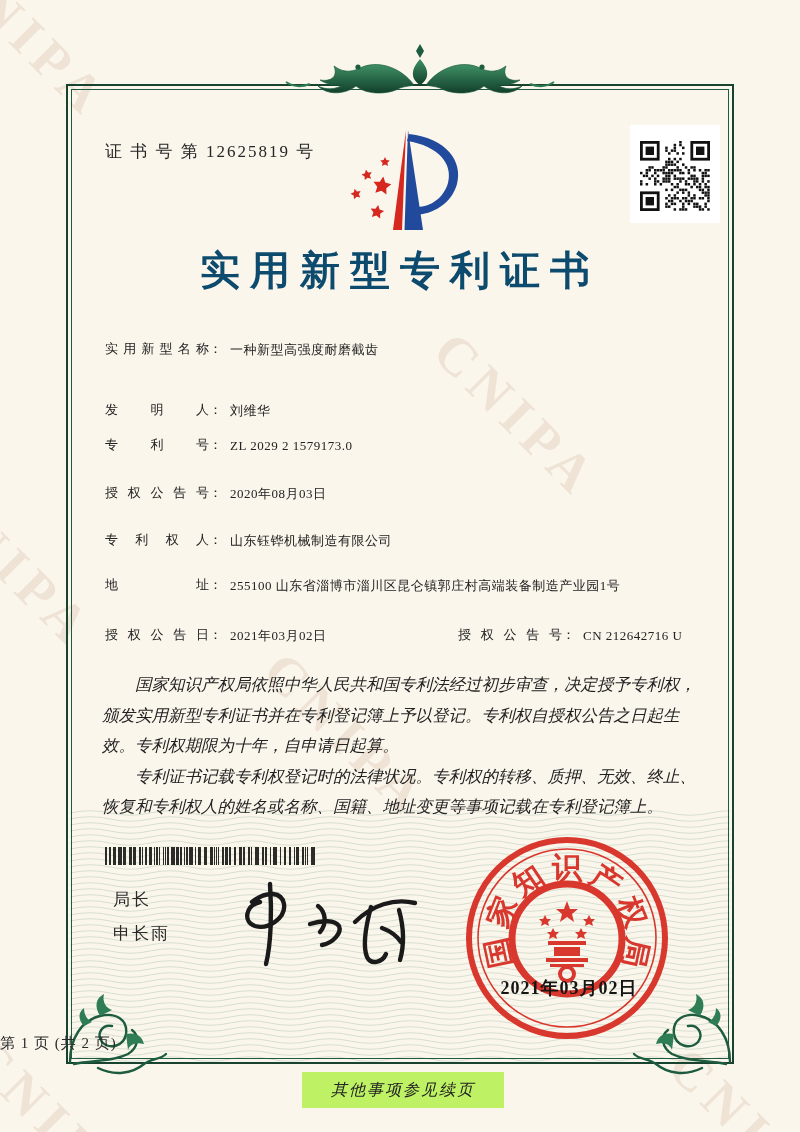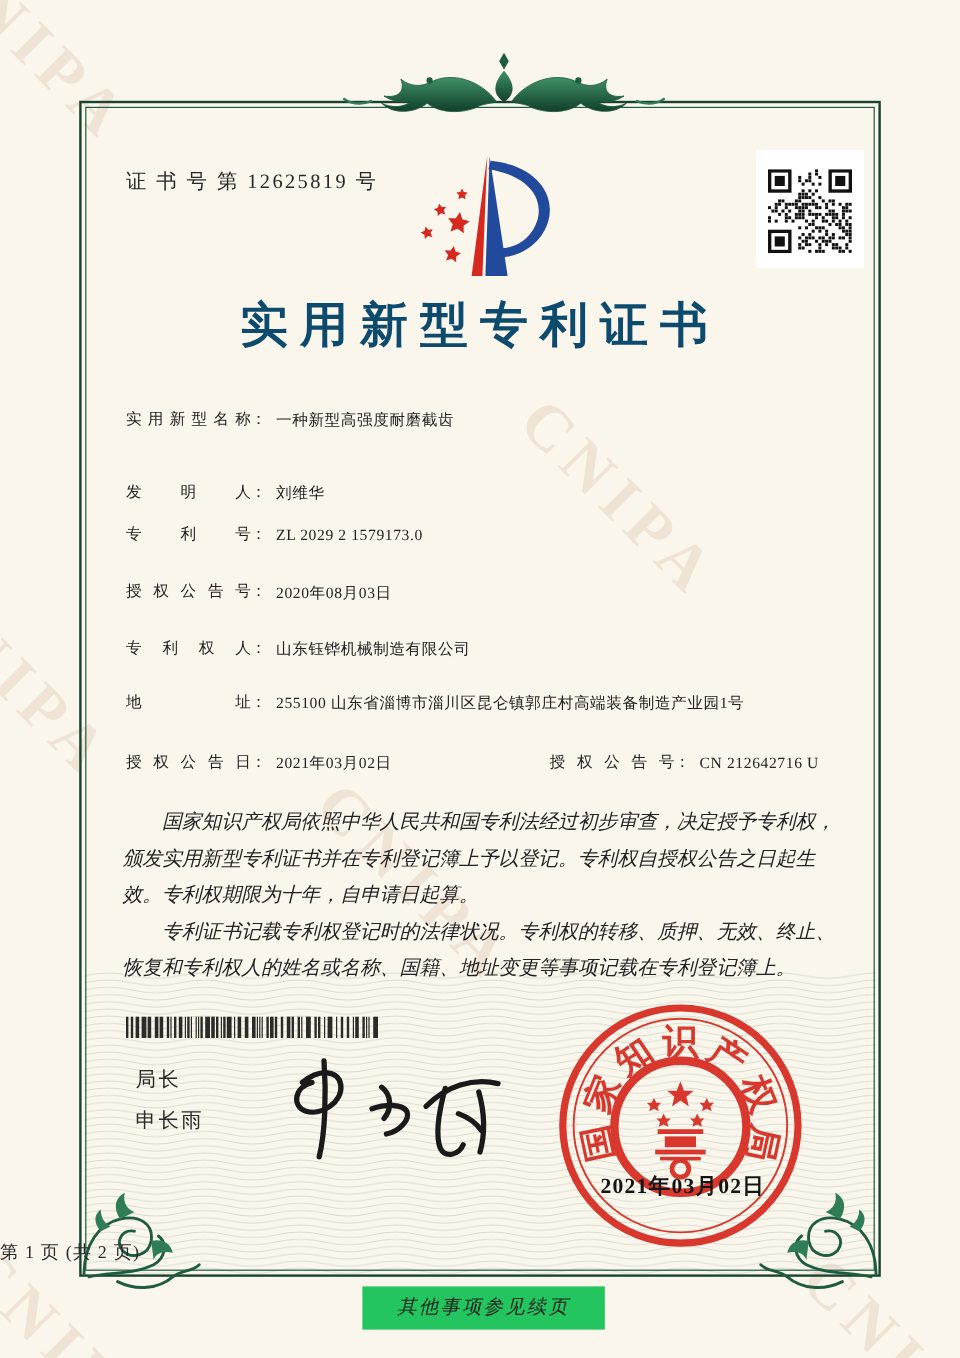--- a/index.html
+++ b/index.html
@@ -40,21 +40,21 @@
   .officer { position:absolute; left:113px; top:888px;
     font-family:"Liberation Sans","DejaVu Sans",sans-serif; font-size:17px; color:#2a2a2a; }
   .officer div { margin-bottom:11px; letter-spacing:2px; }
   .signature { position:absolute; left:222px; top:880px; }
   .seal { position:absolute; left:462px; top:833px; }
   .seal-date { position:absolute; left:498px; top:976px; width:142px; text-align:center;
     font-size:18px; font-weight:bold; color:#151515; letter-spacing:1px; }
   .page-info { position:absolute; left:0; top:1034px; width:100%; text-align:left;
     font-size:15px; color:#2a2a2a; letter-spacing:1px; }
   .note-box { position:absolute; left:302px; top:1072px; width:202px; height:36px;
-    background:#22c55e; text-align:center; line-height:36px; font-size:16px;
+    background:#bef264; text-align:center; line-height:36px; font-size:16px;
     font-style:italic; letter-spacing:2px; color:#222; }
   .ornament { position:absolute; pointer-events:none; }
 </style>
 </head>
 <body>
 
 <div class="page">
 
   <div class="wm" style="left:-25px; top:-60px;">CNIPA</div>
   <div class="wm" style="left:465px; top:320px;">CNIPA</div>

